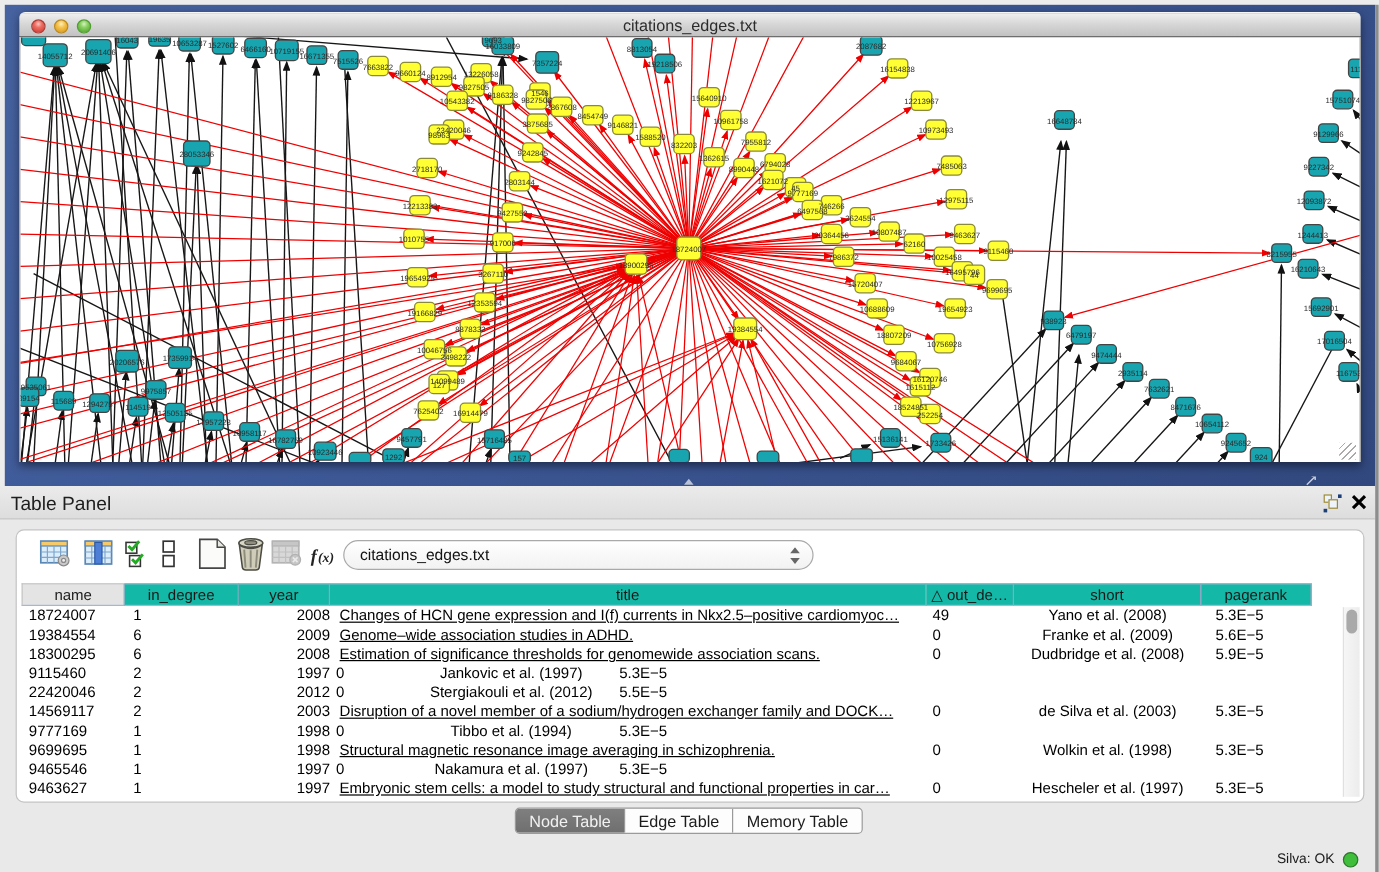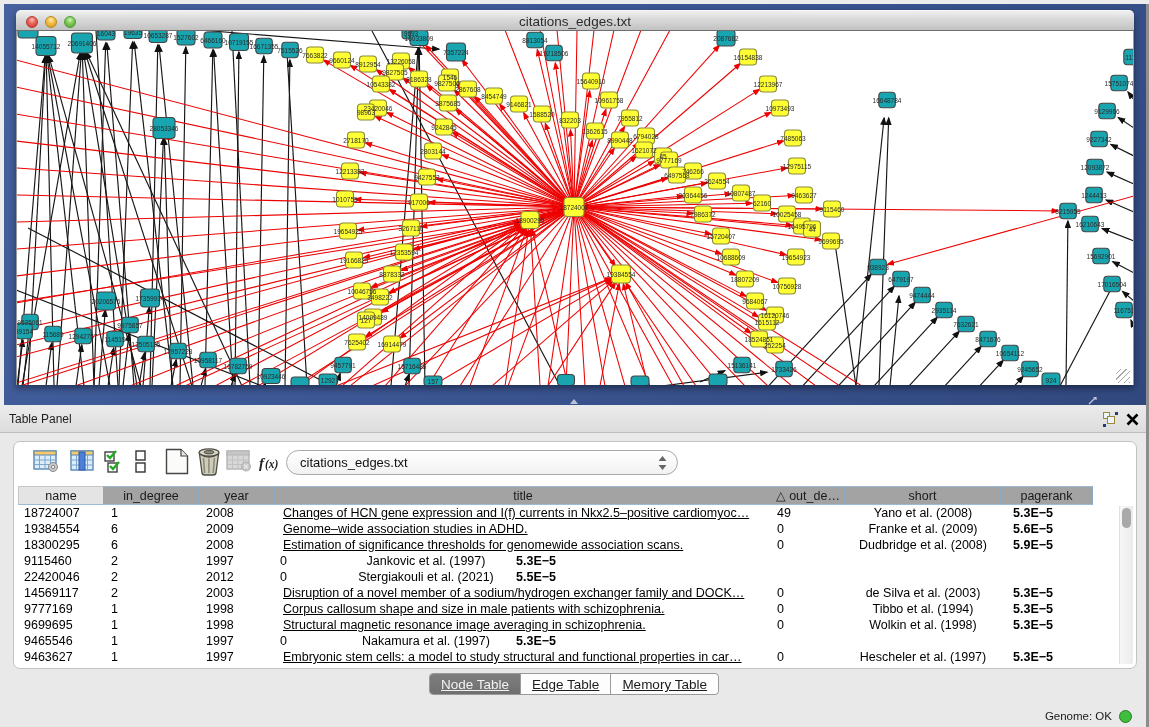--- a/index.html
+++ b/index.html
@@ -15,59 +15,59 @@
 .tl { position:absolute; top:5px; width:12px; height:12px; border-radius:50%; }
 .tl.r { left:10px; background:radial-gradient(circle at 50% 30%, #f9c5c0 0%, #ee6d62 35%, #d5443c 80%); border:0.5px solid #b03a34; }
 .tl.y { left:29px; background:radial-gradient(circle at 50% 30%, #fdeebe 0%, #f5c451 35%, #dfa023 80%); border:0.5px solid #b9891f; }
 .tl.g { left:48px; background:radial-gradient(circle at 50% 30%, #d4f2c0 0%, #8bd163 35%, #5aac38 80%); border:0.5px solid #529e33; }
 .canvas { position:absolute; left:0px; top:21px; width:1118px; height:354px; background:#fff; overflow:hidden;
   border-left:1px solid #9a9a9a; border-right:1px solid #9a9a9a; }
 .grip { position:absolute; right:3px; bottom:2px; width:14px; height:14px;
   background:repeating-linear-gradient(135deg, transparent 0 3px, #aaa 3px 4px); }
 .tp-head { position:absolute; left:0; top:405px; width:1146px; height:28px;
   background:linear-gradient(#ebebeb,#dddddd); border-bottom:1px solid #bdbdbd; }
-.tp-head .t { position:absolute; left:9px; top:7px; font-size:12px; color:#1e1e1e; }
+.tp-head .t { position:absolute; left:9px; top:7px; font-size:16px; color:#1e1e1e; }
 .fico { position:absolute; left:1103px; top:7px; width:15px; height:15px; }
 .fico .s1 { position:absolute; left:0; top:0; width:7px; height:7px; background:#eef4fb; border:1.6px solid #9b8933; }
 .fico .s2 { position:absolute; left:4px; top:4px; width:8px; height:8px; background:#eef4fb; border:1.6px solid #9b8933; }
 .fico .d1,.fico .d2 { position:absolute; width:3px; height:3px; background:#1d3f77; }
 .fico .d1 { right:0; top:0; } .fico .d2 { left:0; bottom:0; }
 .xico { position:absolute; left:1126px; top:7px; }
 .panel { position:absolute; left:0; top:433px; width:1146px; height:294px; background:#e9e9e9; }
 .card { position:absolute; left:13px; top:8px; width:1124px; height:228px; background:#fff;
   border:1px solid #c3c3c3; border-radius:7px; }
 .toolbar { position:absolute; left:0; top:0; width:100%; height:42px; }
 .combo { position:absolute; left:272px; top:8px; width:392px; height:25px; background:linear-gradient(#ffffff,#f2f2f2);
   border:1px solid #a9a9a9; border-radius:13px; font-size:13px; color:#111; line-height:23px; padding-left:13px; }
 .thead { position:absolute; left:4px; top:44px; width:1076px; height:19px; display:flex;
   font-size:12.5px; color:#1a1a1a; text-align:center; }
-.thead div { background:#a3a3a3; border-top:1px solid #9dbbd4; border-bottom:1px solid #9dbbd4; border-right:1px solid #89a8c4; line-height:18px; }
+.thead div { background:#14b8a6; border-top:1px solid #9dbbd4; border-bottom:1px solid #9dbbd4; border-right:1px solid #89a8c4; line-height:18px; }
 .thead .h0 { width:86px; background:#e4e4e4; border-top:1px solid #c6c6c6; border-bottom:1px solid #9dbbd4; border-left:1px solid #c6c6c6; border-right:1px solid #89a8c4;text-align:center;}
 .thead .h1 { width:95px; }
 .thead .h2 { width:76px; }
 .thead .h3 { width:497px; }
 .thead .h4 { width:73px; }
 .thead .h5 { width:156px; }
 .thead .h6 { width:92px; }
 .tbody { position:absolute; left:4px; top:63px; width:1117px; height:160px; overflow:hidden;
   font-size:12.5px; color:#000; }
 .tr { display:flex; height:16px; line-height:16px; white-space:nowrap; }
 .tr div { overflow:hidden; }
 .c0 { width:86px; padding-left:6px; }
 .c1 { width:95px; padding-left:7px; }
-.c2 { width:76px; padding-left:7px; }
+.c2 { width:76px; padding-left:7px;text-align:right; }
 .c3 { width:497px; padding-left:8px;text-decoration:underline; }
 .c4 { width:73px; padding-left:5px; }
 .c5 { width:156px; text-align:center; }
-.c6 { width:92px; padding-left:12px;font-weight:bold; }
+.c6 { width:92px; padding-left:12px; }
 .vsb { position:absolute; right:3px; top:64px; width:14px; height:158px; background:linear-gradient(90deg,#f6f6f6,#ececec); border-left:1px solid #e0e0e0;}
 .vsb .th { position:absolute; left:2px; top:2px; width:9px; height:20px; background:#a9a9a9; border-radius:5px; }
 .tabs { position:absolute; left:429px; top:240px; height:22px; display:flex; font-size:13.5px;
   border:1px solid #9a9a9a; border-radius:4px; overflow:hidden; background:#fdfdfd; }
-.tabs div { padding:0 11px; line-height:21px; color:#1c1c1c; border-right:1px solid #9a9a9a;text-decoration:underline; }
+.tabs div { padding:0 11px; line-height:21px; color:#1c1c1c; border-right:1px solid #9a9a9a; }
 .tabs div.sel { background:linear-gradient(#7f7f7f,#6f6f6f); color:#f2f2f2; }
 .tabs div:last-child { border-right:none; }
 .mem { position:absolute; right:34px; top:277px; font-size:11.5px; color:#1a1a1a; }
 .dot { position:absolute; right:14px; top:277px; width:13px; height:13px; border-radius:50%;
   background:#3fbe3c; border:1.5px solid #2c7729; }
 </style></head>
 <body>
 <div class="netarea">
   <div class="blue"></div>
   <div class="win">
@@ -710,37 +710,36 @@
           <div class="c2">1997</div>
           <div class="c4">0</div>
           <div class="c5">Jankovic et al. (1997)</div>
           <div class="c6">5.3E−5</div>
         </div>
 <div class="tr">
           <div class="c0">22420046</div>
           <div class="c1">2</div>
           <div class="c2">2012</div>
           <div class="c4">0</div>
-          <div class="c5">Stergiakouli et al. (2021)</div>
+          <div class="c5">Stergiakouli et al. (2012)</div>
           <div class="c6">5.5E−5</div>
         </div>
 <div class="tr">
           <div class="c0">14569117</div>
           <div class="c1">2</div>
           <div class="c2">2003</div>
           <div class="c3">Disruption of a novel member of a sodium/hydrogen exchanger family and DOCK…</div>
           <div class="c4">0</div>
           <div class="c5">de Silva et al. (2003)</div>
           <div class="c6">5.3E−5</div>
         </div>
 <div class="tr">
           <div class="c0">9777169</div>
           <div class="c1">1</div>
           <div class="c2">1998</div>
-          <div class="c3">Corpus callosum shape and size in male patients with schizophrenia.</div>
           <div class="c4">0</div>
           <div class="c5">Tibbo et al. (1994)</div>
           <div class="c6">5.3E−5</div>
         </div>
 <div class="tr">
           <div class="c0">9699695</div>
           <div class="c1">1</div>
           <div class="c2">1998</div>
           <div class="c3">Structural magnetic resonance image averaging in schizophrenia.</div>
           <div class="c4">0</div>
@@ -767,16 +766,16 @@
     </div>
     <div class="vsb">
         <div class="th"></div>
       </div>
   </div>
   <div class="tabs">
       <div class="sel">Node Table</div>
       <div>Edge Table</div>
       <div>Memory Table</div>
     </div>
-  <div class="mem">Genome: OK</div>
+  <div class="mem">Silva: OK</div>
   <div class="dot"></div>
 </div>
 <div class="rightstrip"></div>
 
 </body></html>

